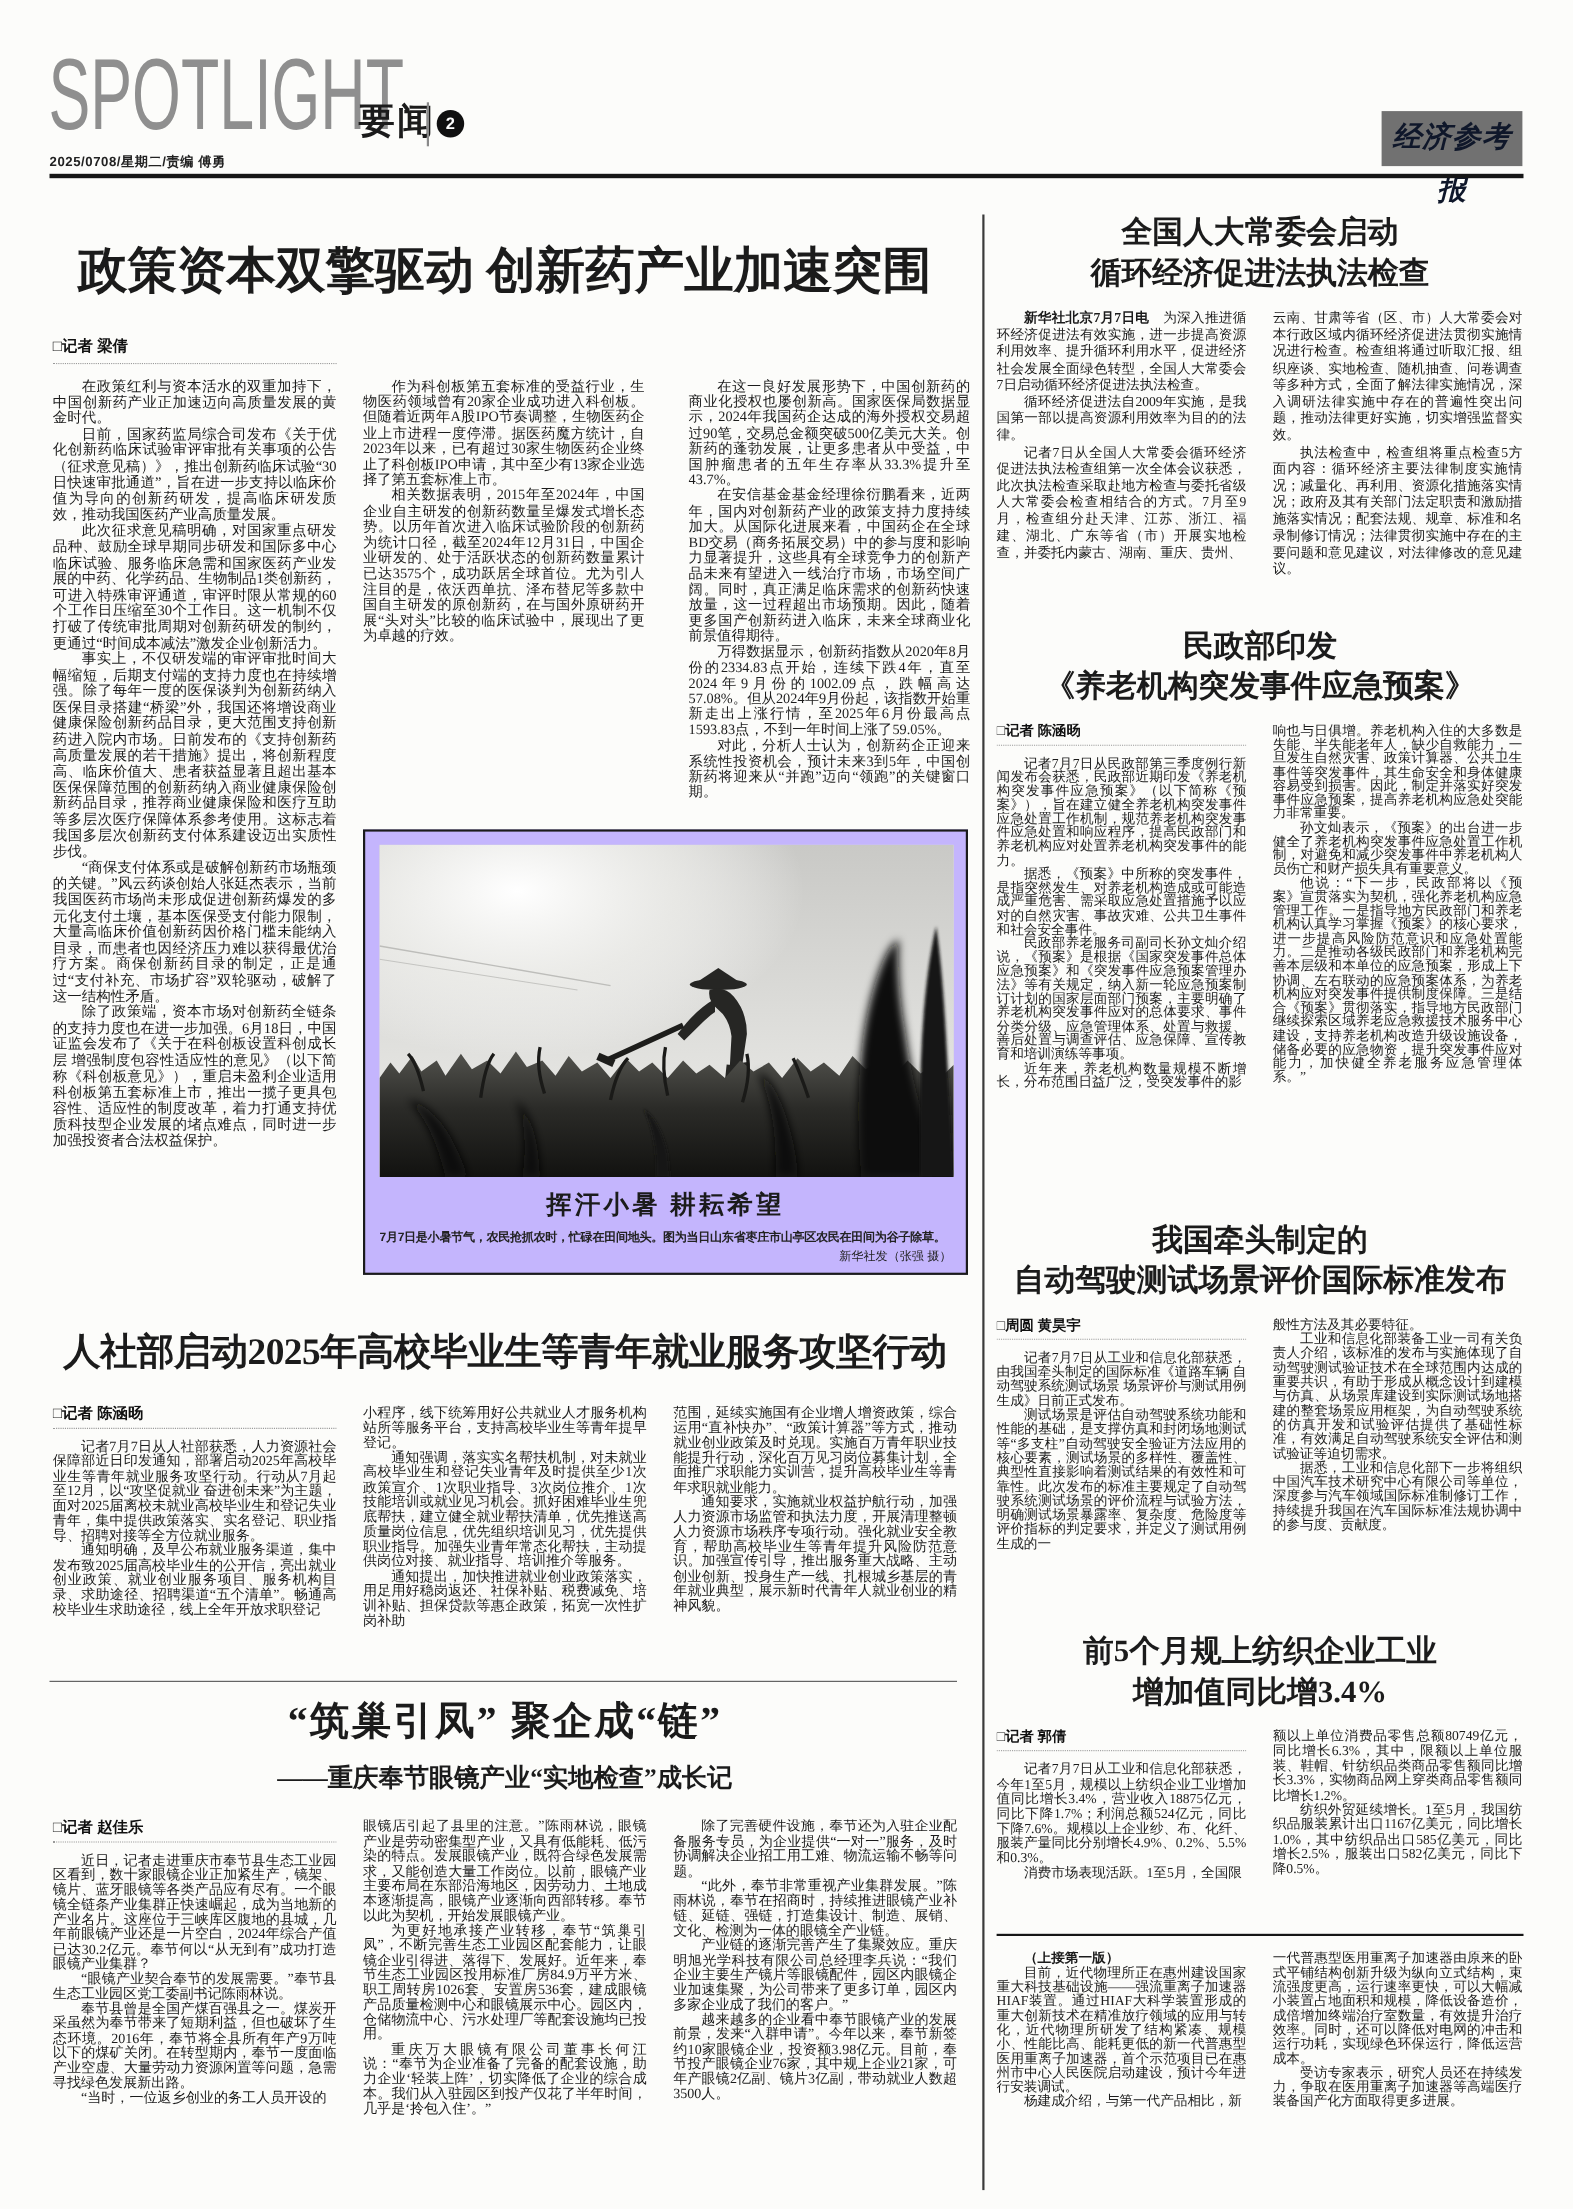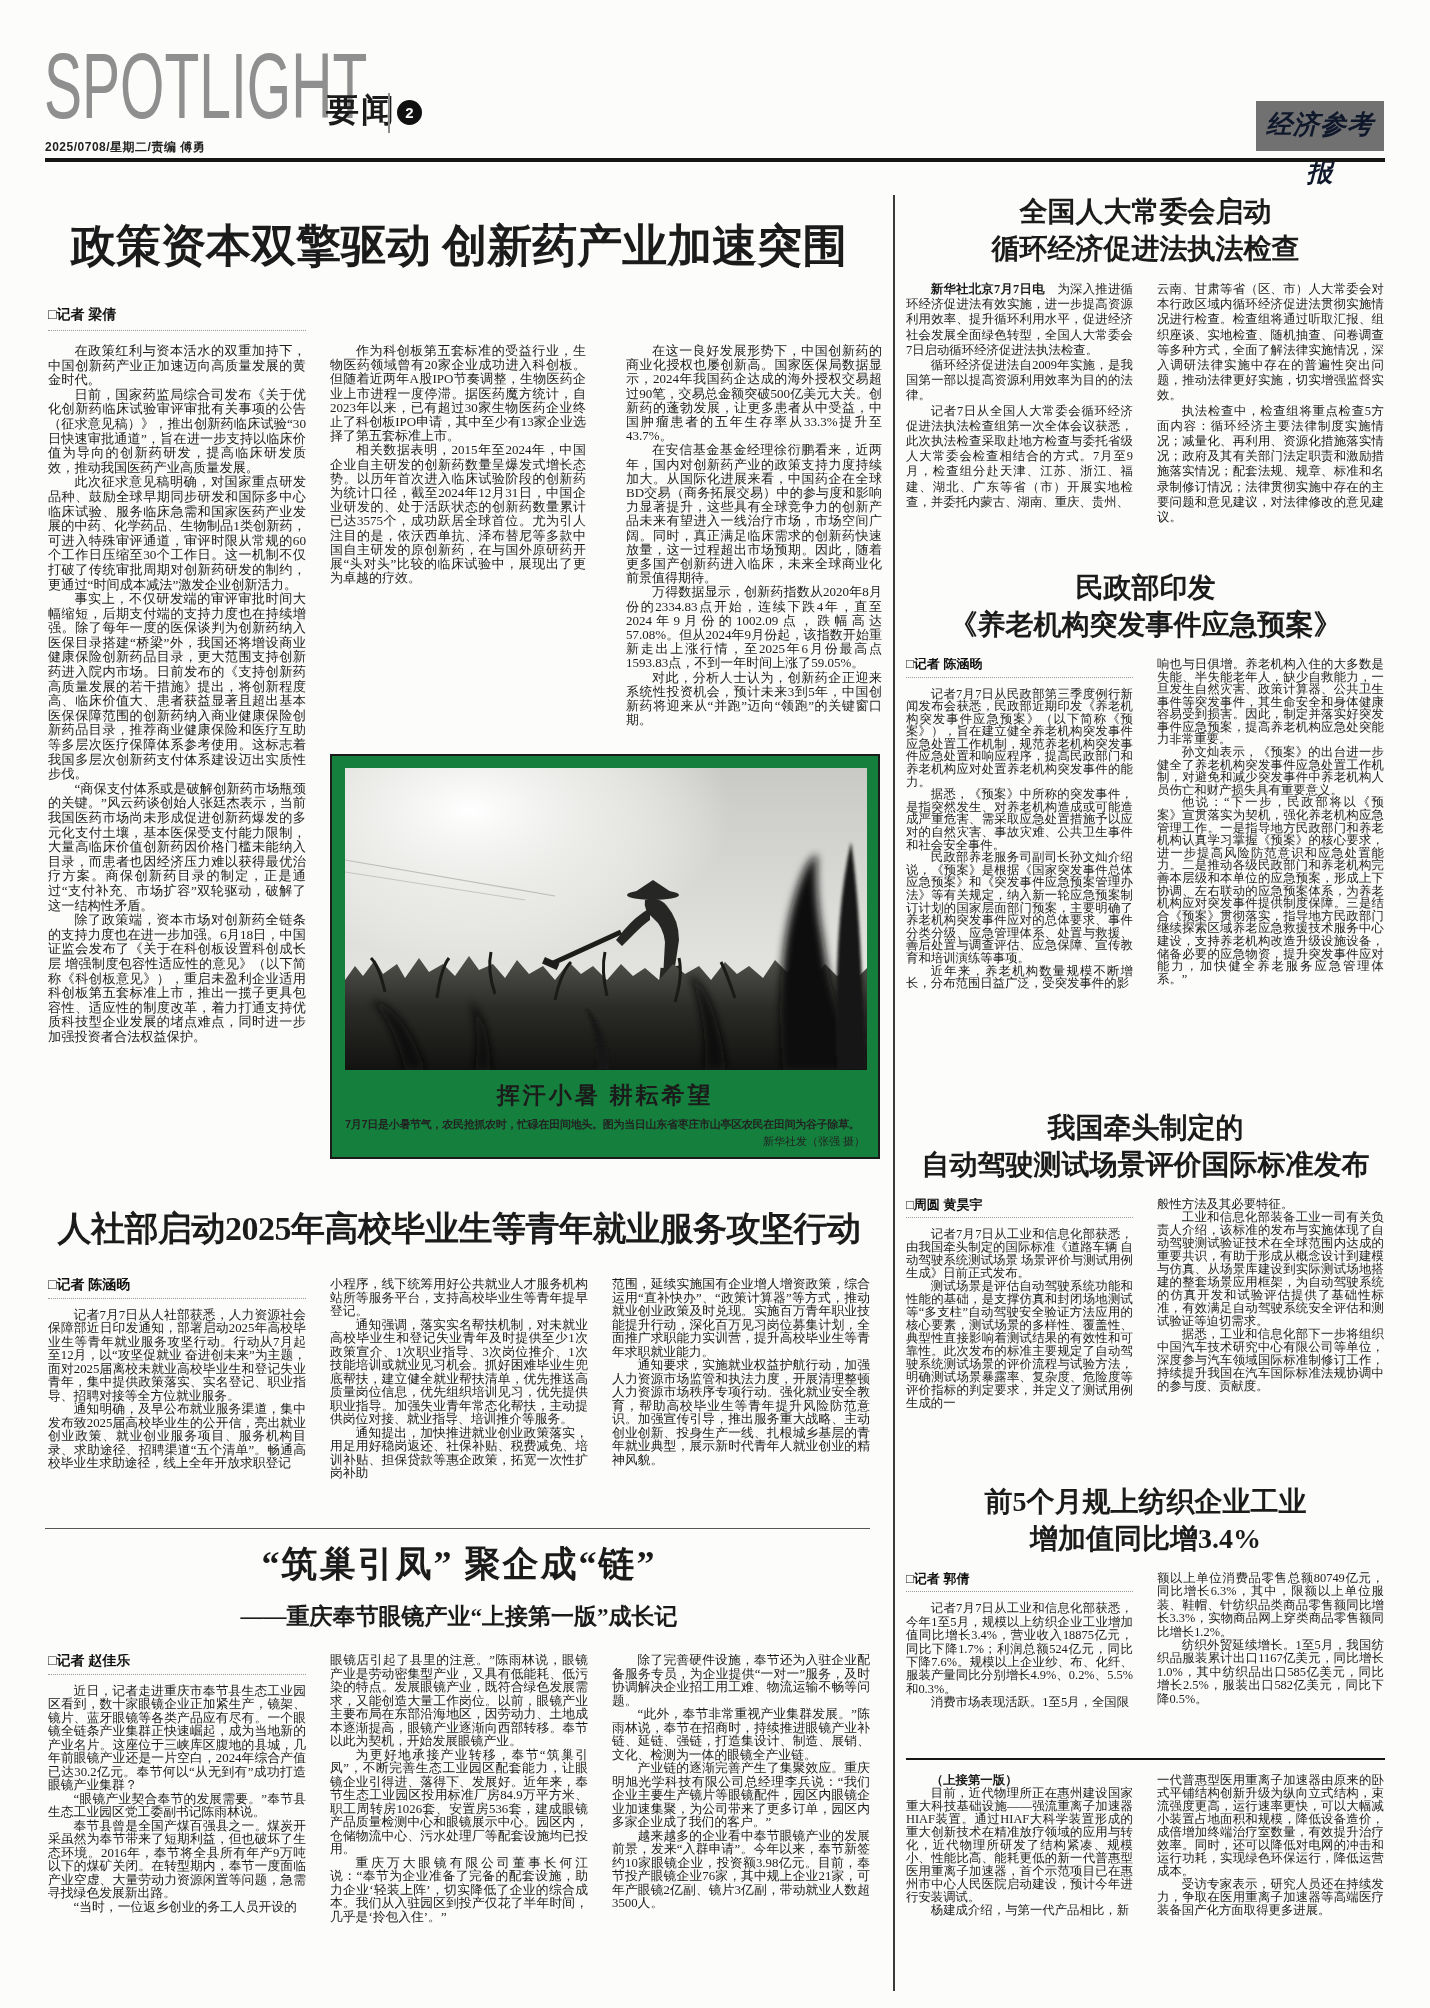--- a/index.html
+++ b/index.html
@@ -29,21 +29,21 @@
   .main-byline{left:48px;top:306px;width:258px}
   .bodytext{font-size:13.2px;line-height:14.6px;text-align:justify}
   .para{margin:0;text-indent:2em;text-align:justify}
   .para.cont{text-indent:0}
   .para.bold{font-weight:700}
   .main-col1{left:48px;top:344px;width:258px;height:828px;overflow:hidden}
   .main-right{left:330px;top:344px;width:552px}
   .cols2{display:flex;gap:40px}
   .mcol{width:258px;height:400px;overflow:hidden;font-size:13px;line-height:14.2px}
   
-  .photo-block{margin-top:10px;width:550px;border:2px solid #1b1b1b;background:#15803d;
+  .photo-block{margin-top:10px;width:550px;border:2px solid #1b1b1b;background:#c4b5fd;
                padding:12px 13px 8px;box-sizing:border-box}
   .photo-img{width:522px;height:302px;display:block;background:#dcdcd9}
   .photo-caption{font-size:23px;font-weight:900;text-align:center;margin:10px 0 6px;letter-spacing:3px}
   .photo-desc{font-size:11px;font-weight:600;color:#222;letter-spacing:-.3px;white-space:nowrap;
               font-family:"Liberation Sans","DejaVu Sans",sans-serif}
   .photo-credit{font-size:11px;text-align:right;color:#222;margin-top:2px;
                 font-family:"Liberation Sans","DejaVu Sans",sans-serif}
   
   .sec-headline{font-size:34px;font-weight:900;text-align:center;margin:0;white-space:nowrap;letter-spacing:-.5px}
   .employment{left:48px;top:1206px;width:822px}
@@ -192,21 +192,21 @@
     <div class="scol">
         <p class="para cont">范围，延续实施国有企业增人增资政策，综合运用“直补快办”、“政策计算器”等方式，推动就业创业政策及时兑现。实施百万青年职业技能提升行动，深化百万见习岗位募集计划，全面推广求职能力实训营，提升高校毕业生等青年求职就业能力。</p>
         <p class="para">通知要求，实施就业权益护航行动，加强人力资源市场监管和执法力度，开展清理整顿人力资源市场秩序专项行动。强化就业安全教育，帮助高校毕业生等青年提升风险防范意识。加强宣传引导，推出服务重大战略、主动创业创新、投身生产一线、扎根城乡基层的青年就业典型，展示新时代青年人就业创业的精神风貌。</p>
       </div>
   </div>
 </section>
 
 <div class="abs glasses-rule"></div>
 <section class="abs glasses">
   <h2 class="glasses-headline">“筑巢引凤” 聚企成“链”</h2>
-  <div class="glasses-sub">——重庆奉节眼镜产业“上接第一版”成长记</div>
+  <div class="glasses-sub">——重庆奉节眼镜产业“实地检查”成长记</div>
   <div class="sec-body3">
     <div class="scol">
       <div class="byline">□记者 赵佳乐</div>
       <div>
           <p class="para">近日，记者走进重庆市奉节县生态工业园区看到，数十家眼镜企业正加紧生产，镜架、镜片、蓝牙眼镜等各类产品应有尽有。一个眼镜全链条产业集群正快速崛起，成为当地新的产业名片。这座位于三峡库区腹地的县城，几年前眼镜产业还是一片空白，2024年综合产值已达30.2亿元。奉节何以“从无到有”成功打造眼镜产业集群？</p>
           <p class="para">“眼镜产业契合奉节的发展需要。”奉节县生态工业园区党工委副书记陈雨林说。</p>
           <p class="para">奉节县曾是全国产煤百强县之一。煤炭开采虽然为奉节带来了短期利益，但也破坏了生态环境。2016年，奉节将全县所有年产9万吨以下的煤矿关闭。在转型期内，奉节一度面临产业空虚、大量劳动力资源闲置等问题，急需寻找绿色发展新出路。</p>
           <p class="para">“当时，一位返乡创业的务工人员开设的</p>
         </div>
     </div>

